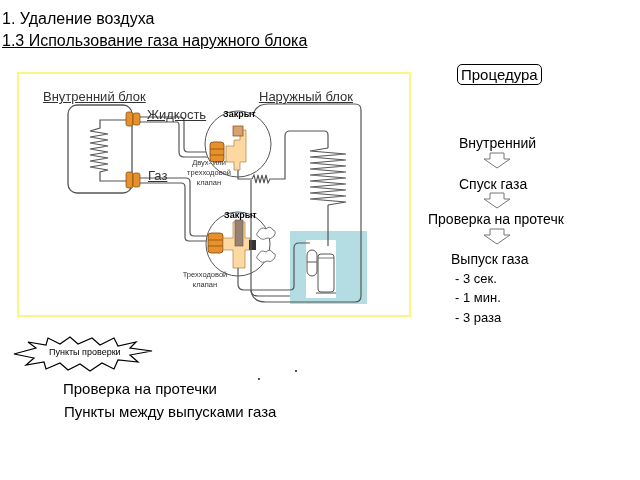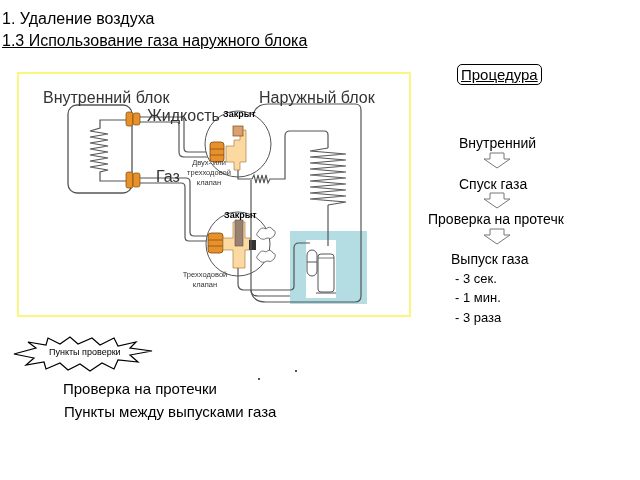--- a/index.html
+++ b/index.html
@@ -2,24 +2,24 @@
 <html><head>
 <meta charset="utf-8">
 <style>
   html, body { margin: 0; padding: 0; }
   body { width: 640px; height: 480px; background: #ffffff; position: relative; overflow: hidden; font-family: "Liberation Sans", sans-serif; color: #000; }
   .abs { position: absolute; }
   .title1 { left: 2px; top: 10px; font-size: 16px; white-space: nowrap; }
   .title2 { left: 2px; top: 32px; font-size: 16px; white-space: nowrap; text-decoration: underline; }
   .frame { left: 17px; top: 72px; width: 390px; height: 241px; border: 2px solid #fbf582; box-sizing: content-box; }
   .diagram-svg { left: 0; top: 0; }
-  .lbl { font-size: 16px; color: #333; white-space: nowrap; }
+  .lbl { font-size: 13px; color: #333; white-space: nowrap; text-decoration: underline; }
   .lbl-small { font-size: 7.5px; color: #333; white-space: nowrap; text-align: center; line-height: 10px; }
   .closed-lbl { font-size: 9px; font-weight: bold; color: #000; white-space: nowrap; }
-  .proc-box { left: 457px; top: 64px; border: 1.5px solid #000; border-radius: 5px; padding: 1px 3px; font-size: 15px; white-space: nowrap; text-decoration: underline; }
+  .proc-box { left: 457px; top: 64px; border: 1.5px solid #000; border-radius: 5px; padding: 1px 3px; font-size: 15px; white-space: nowrap; }
   .step { font-size: 14px; white-space: nowrap; }
   .sub { font-size: 13px; white-space: nowrap; }
   .badge-text { font-size: 9px; white-space: nowrap; }
   .check-item { font-size: 15px; white-space: nowrap; margin-left: 12px; }
   .dot { width: 1.5px; height: 1.5px; background: #555; }
 </style>
 </head>
 <body>
 
 <div class="abs title1">1. Удаление воздуха</div>
@@ -91,21 +91,21 @@
     <rect x="318" y="254" width="16" height="38" rx="3" fill="#fff" stroke="#555" stroke-width="1"></rect>
     <line x1="318" y1="258" x2="334" y2="258" stroke="#555" stroke-width="0.8"></line>
     <line x1="316" y1="293" x2="336" y2="293" stroke="#555" stroke-width="1"></line>
   </g>
 
 </svg>
 
 <div class="abs lbl" style="left:43px; top:89px;">Внутренний блок</div>
 <div class="abs lbl" style="left:259px; top:89px;">Наружный блок</div>
 <div class="abs lbl" style="left:147px; top:107px;">Жидкость</div>
-<div class="abs lbl" style="left:156px; top:168px;">Газ</div>
+<div class="abs lbl" style="left:148px; top:168px;">Газ</div>
 <div class="abs closed-lbl" style="left:223px; top:109px;">Закрыт</div>
 <div class="abs closed-lbl" style="left:224px; top:210px;">Закрыт</div>
 
 <div class="abs lbl-small" style="left:182px; top:158px; width:54px;">
   <div>Двух- или</div>
   <div>трехходовой</div>
   <div>клапан</div>
 </div>
 <div class="abs lbl-small" style="left:180px; top:270px; width:50px;">
   <div>Трехходовой</div>

